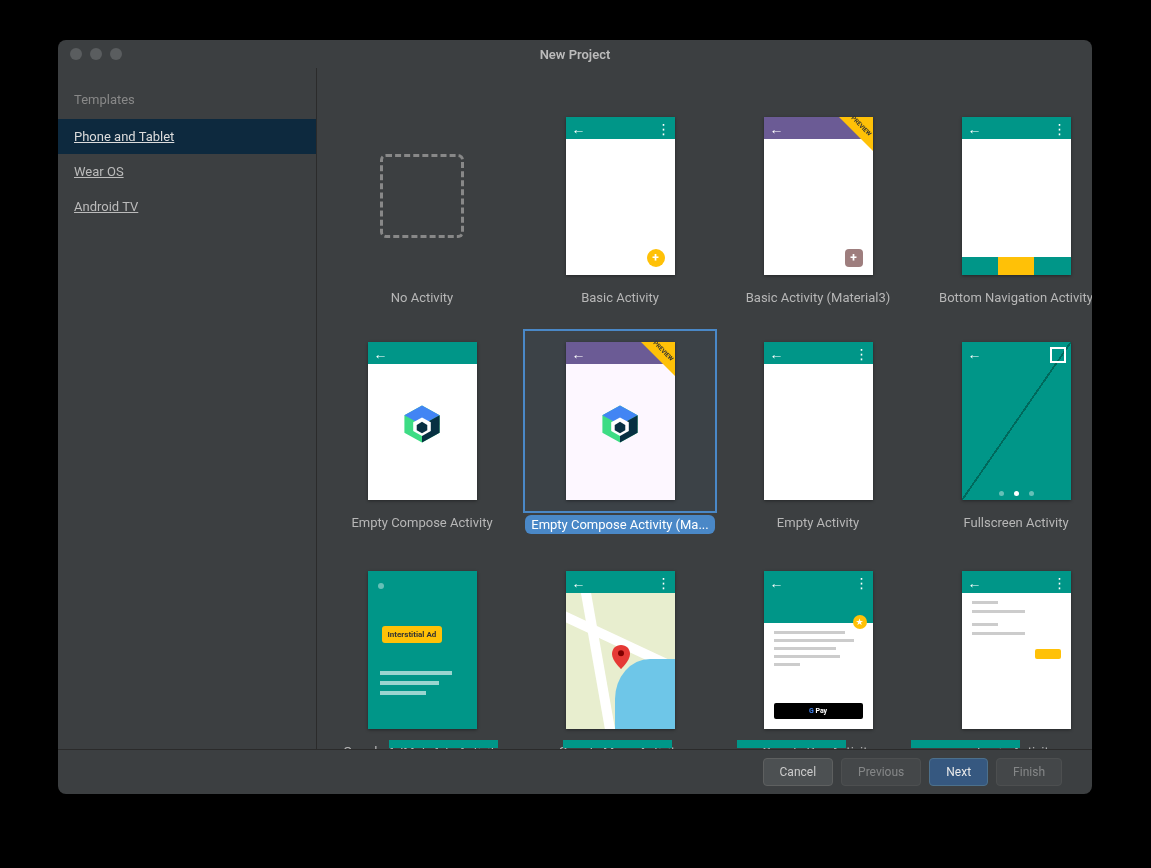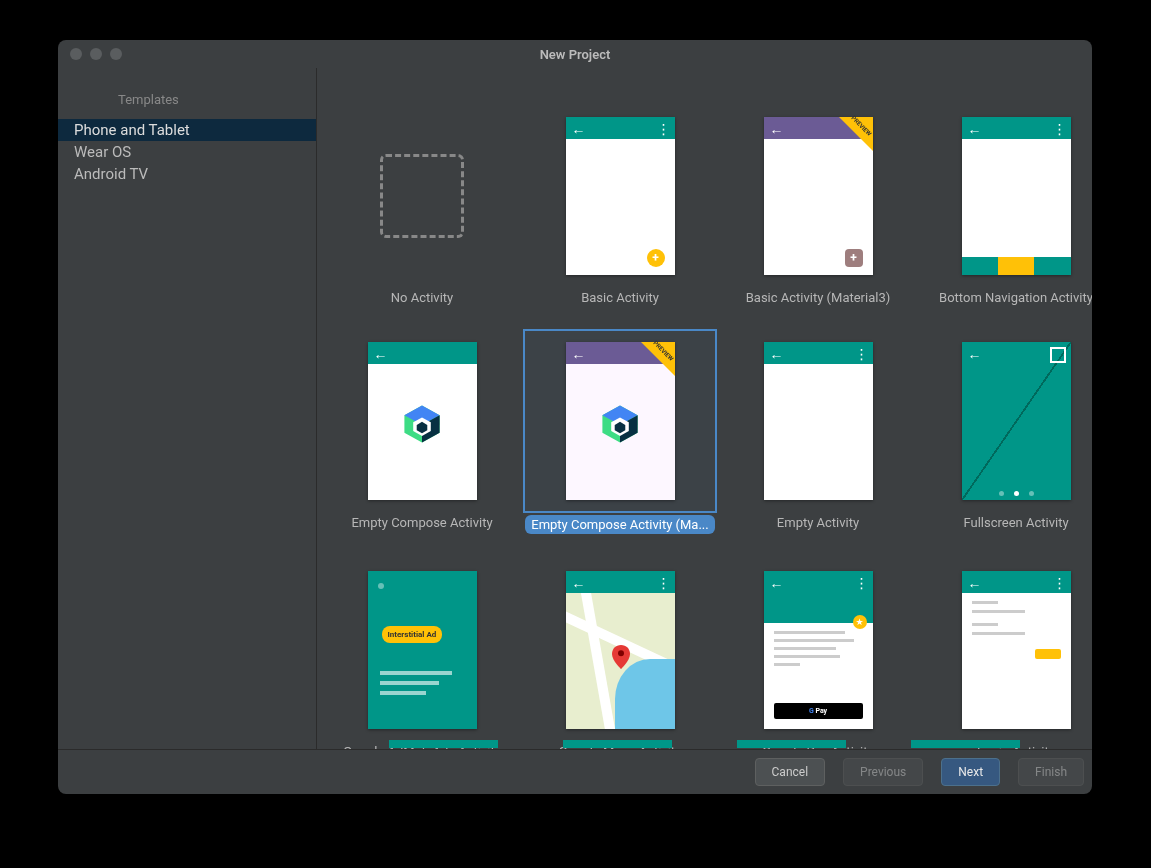--- a/index.html
+++ b/index.html
@@ -3,22 +3,22 @@
 <meta charset="utf-8">
 <style>
   html,body{margin:0;padding:0;background:#000;width:1151px;height:868px;font-family:-apple-system,BlinkMacSystemFont,"Segoe UI",Roboto,sans-serif;overflow:hidden;}
   .window{position:absolute;left:58px;top:40px;width:1034px;height:754px;background:#3c3f41;border-radius:8px;box-shadow:0 10px 40px rgba(0,0,0,.6);display:flex;flex-direction:column;}
   .titlebar{height:28px;display:flex;align-items:center;position:relative;}
   .traffic{display:flex;gap:8px;padding-left:12px;}
   .dot{width:12px;height:12px;border-radius:50%;background:#5a5d5f;}
   .title{position:absolute;left:0;right:0;text-align:center;color:#bbb;font-size:13px;font-weight:600;}
   .body{flex:1;display:flex;min-height:0;}
   .sidebar{width:258px;background:#3c3f41;border-right:1px solid #2b2b2b;padding-top:16px;}
-  .side-head{color:#888;font-size:13px;padding:8px 16px 12px;margin-left:44px;}
-  .side-item{color:#bbb;font-size:15px;padding:2px 16px;cursor:pointer;}
+  .side-head{color:#888;font-size:13px;padding:8px 16px 12px;}
+  .side-item{color:#bbb;font-size:13px;padding:10px 16px;cursor:pointer;text-decoration:underline;}
   .side-item.sel{background:#0d293e;color:#dcdcdc;}
   .main{flex:1;overflow:hidden;background:#3c3f41;}
   .grid{display:grid;grid-template-columns:repeat(4,1fr);gap:24px 4px;padding:36px 8px 0;}
   .tile{display:flex;flex-direction:column;align-items:center;cursor:pointer;}
   .thumb{width:109px;height:158px;background:#fff;position:relative;box-shadow:0 1px 3px rgba(0,0,0,.4);}
   .tile-wrap{width:190px;height:180px;display:flex;align-items:center;justify-content:center;border:2px solid transparent;margin-bottom:2px;}
   .tile.sel .tile-wrap{border-color:#4a88c7;background:rgba(74,136,199,.05);}
   .tile-label{color:#b7b7b7;font-size:13px;text-align:center;max-width:178px;white-space:nowrap;overflow:hidden;text-overflow:ellipsis;}
   .tile.sel .tile-label{background:#4a88c7;color:#fff;padding:2px 6px;border-radius:6px;}
   
@@ -38,36 +38,36 @@
   .fs-dots{position:absolute;bottom:4px;left:0;right:0;display:flex;justify-content:center;gap:10px;}
   .fs-dot{width:5px;height:5px;border-radius:50%;background:rgba(255,255,255,.4);}
   .fs-dot.on{background:#fff;}
   .fs-icon{position:absolute;top:5px;right:5px;width:12px;height:12px;border:2px solid #fff;}
   .bn-bottom{position:absolute;left:0;right:0;bottom:0;height:18px;background:#009688;}
   .bn-yellow{position:absolute;bottom:0;left:36px;width:36px;height:18px;background:#ffc107;}
   .jet{width:44px;height:44px;position:absolute;left:32px;top:60px;}
   .admob-body{position:absolute;inset:0;background:#009688;}
   .admob-lines{position:absolute;left:12px;right:12px;top:100px;}
   .admob-line{height:4px;background:rgba(255,255,255,.6);margin-bottom:6px;}
-  .admob-chip{position:absolute;left:14px;top:55px;background:#ffc107;color:#333;font-size:8px;padding:4px 6px;border-radius:8px;font-weight:bold;}
+  .admob-chip{position:absolute;left:14px;top:55px;background:#ffc107;color:#333;font-size:8px;padding:4px 6px;border-radius:3px;font-weight:bold;}
   .admob-dot{width:6px;height:6px;border-radius:50%;background:rgba(255,255,255,.4);position:absolute;left:10px;top:12px;}
   .maps-body{position:absolute;top:22px;left:0;right:0;bottom:0;background:#e8eecf;overflow:hidden;}
   .maps-water{position:absolute;right:-10px;bottom:-10px;width:70px;height:80px;background:#6ec6e8;border-radius:50% 0 0 0;}
   .maps-road{position:absolute;width:140%;height:10px;background:#fff;top:50px;left:-10px;transform:rotate(25deg);}
   .maps-road2{position:absolute;width:10px;height:140%;background:#fff;left:30px;top:-10px;transform:rotate(-10deg);}
   .maps-pin{position:absolute;left:46px;top:52px;}
   .gpay-star{position:absolute;right:6px;top:44px;width:14px;height:14px;background:#ffc107;border-radius:50%;display:flex;align-items:center;justify-content:center;color:#fff;font-size:9px;}
   .gpay-bar{position:absolute;left:0;right:0;top:22px;height:30px;background:#009688;}
   .gpay-lines{position:absolute;left:10px;right:10px;top:60px;}
   .gpay-line{height:3px;background:#ccc;margin-bottom:5px;}
   .gpay-btn{position:absolute;left:10px;right:10px;bottom:10px;height:16px;background:#000;color:#fff;font-size:7px;display:flex;align-items:center;justify-content:center;font-weight:bold;border-radius:2px;}
   .login-lines{position:absolute;left:10px;right:40px;top:30px;}
   .login-line{height:3px;background:#ccc;margin-bottom:6px;}
   .login-btn{position:absolute;right:10px;top:78px;width:26px;height:10px;background:#ffc107;border-radius:2px;}
-  .footer{height:44px;border-top:1px solid #2b2b2b;display:flex;align-items:center;justify-content:flex-end;gap:18px;padding-right:8px;}
+  .footer{height:44px;border-top:1px solid #2b2b2b;display:flex;align-items:center;justify-content:flex-end;gap:8px;padding-right:30px;}
   .btn{height:26px;padding:0 16px;background:#4c5052;border:1px solid #5e6060;color:#ccc;font-size:12px;border-radius:4px;cursor:pointer;display:flex;align-items:center;}
   .btn.disabled{opacity:.5;cursor:default;}
   .btn.primary{background:#365880;border-color:#4c708c;color:#eaeaea;}
   .partial-row{position:absolute;bottom:46px;left:258px;right:0;height:8px;overflow:hidden;display:flex;justify-content:space-around;padding:0 40px;}
   .partial{width:109px;height:30px;background:#009688;}
 </style>
 </head>
 <body>
 
 <div class="window">

